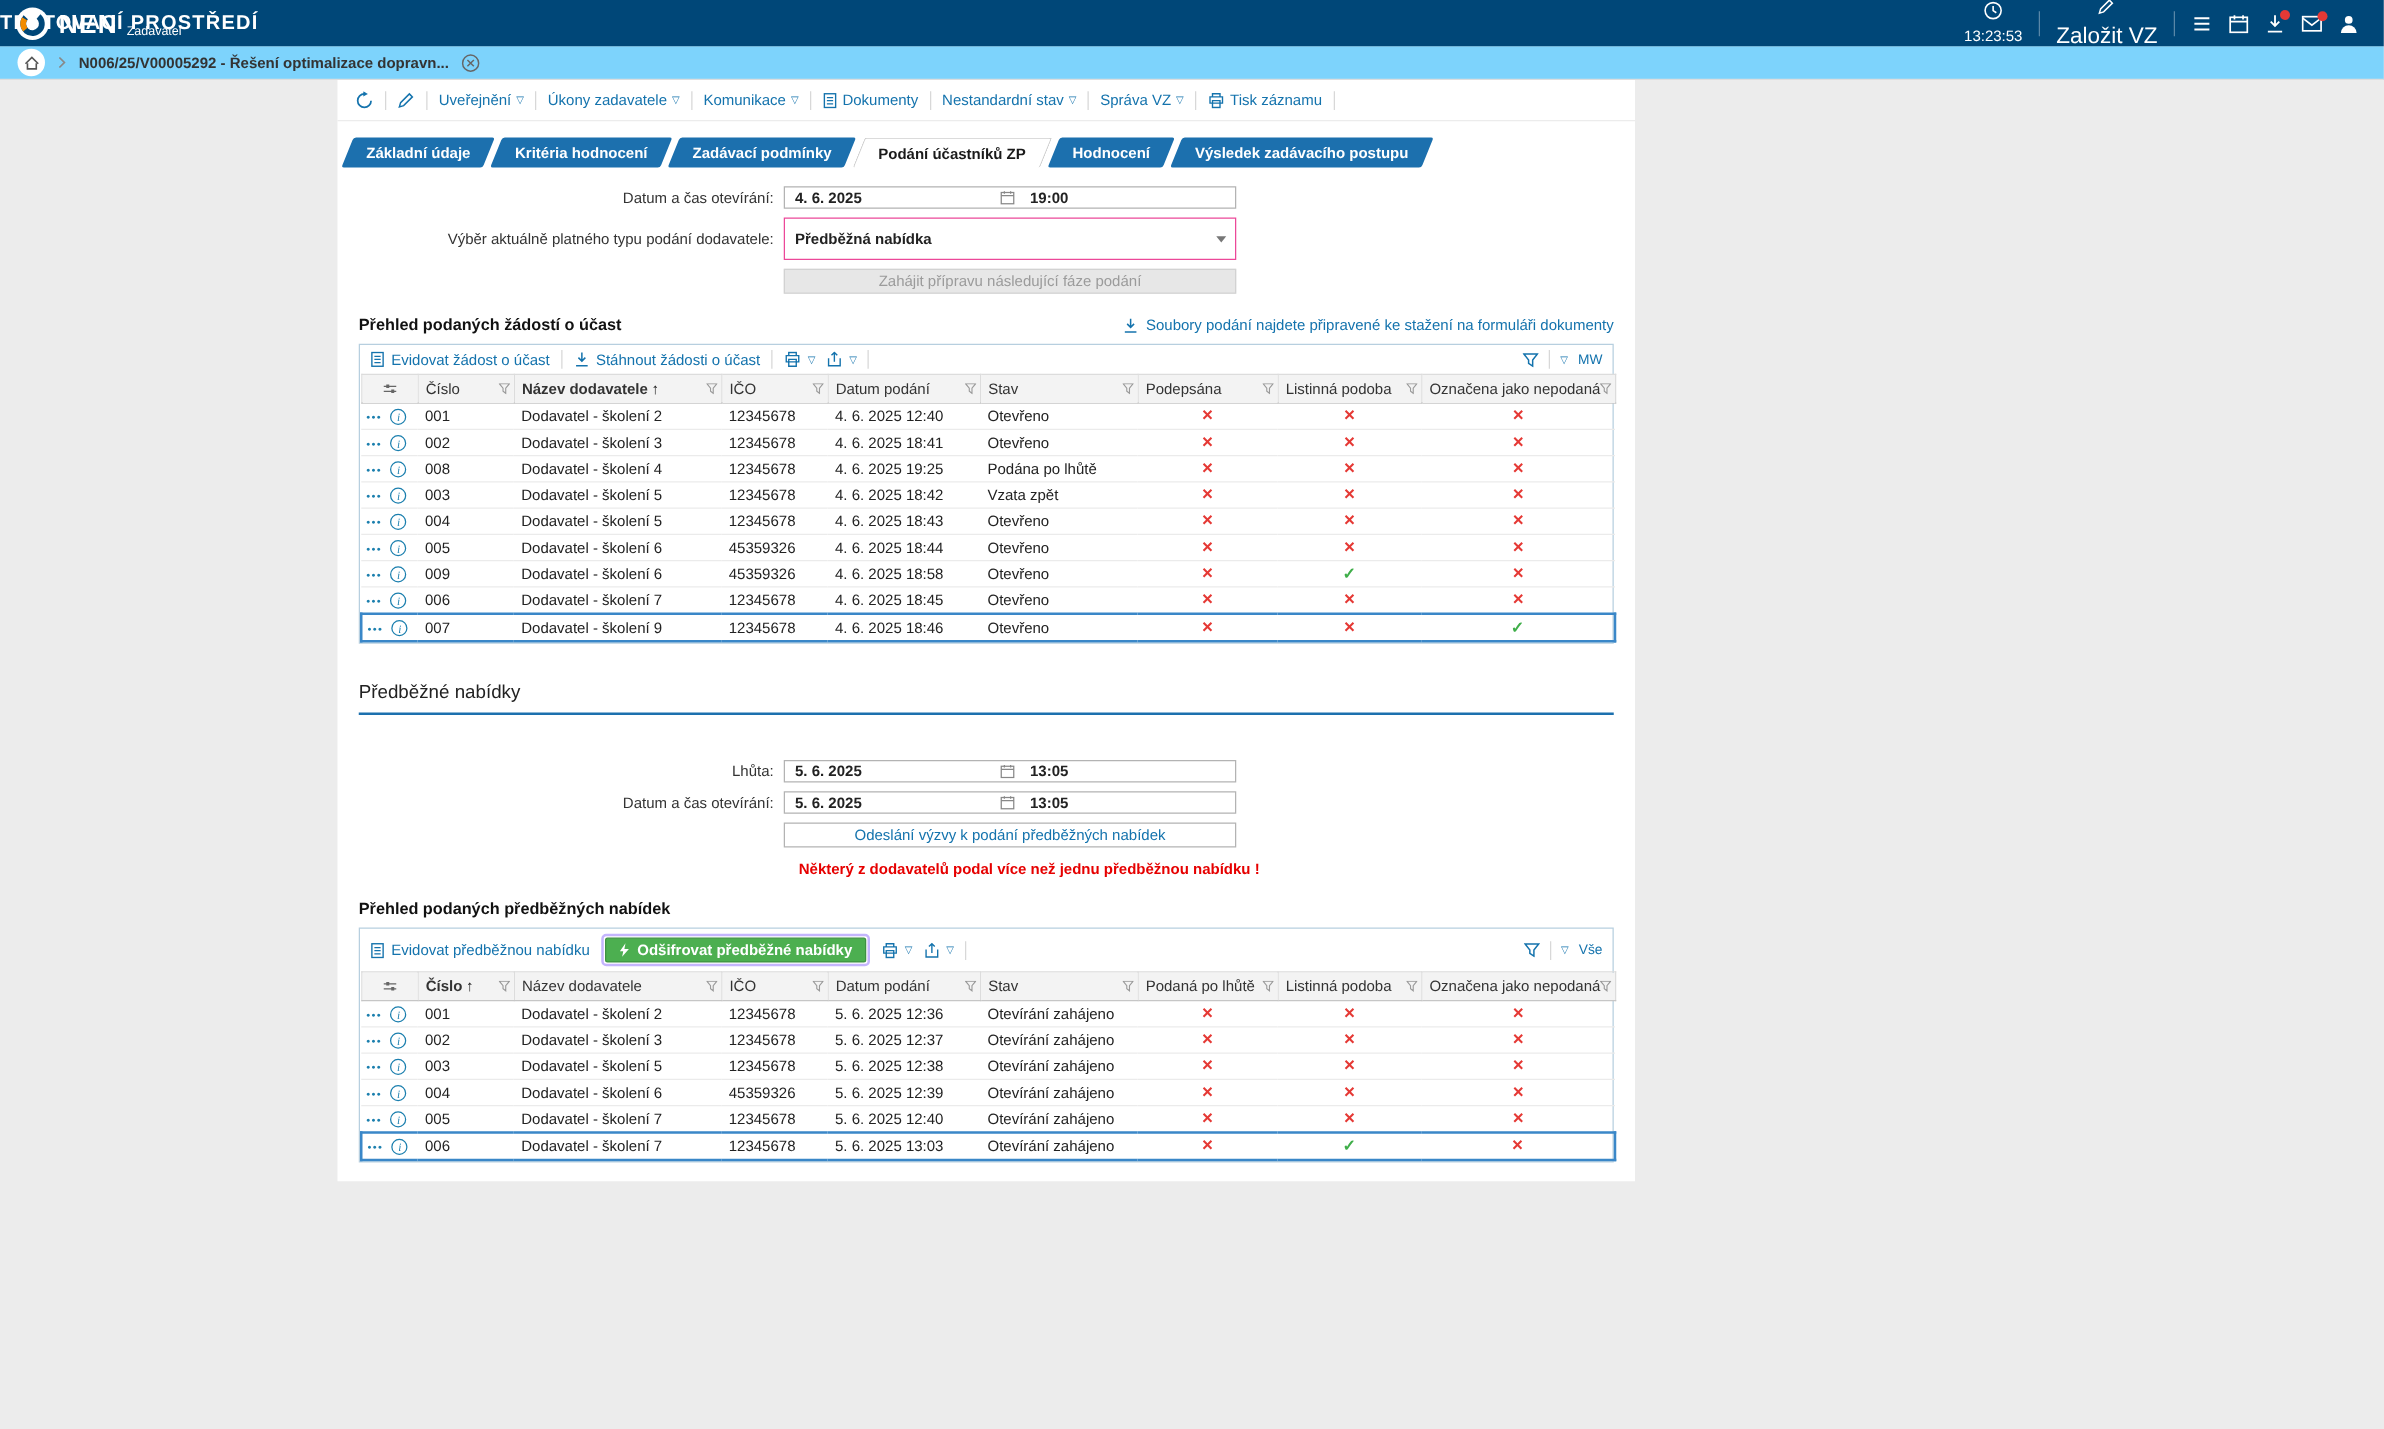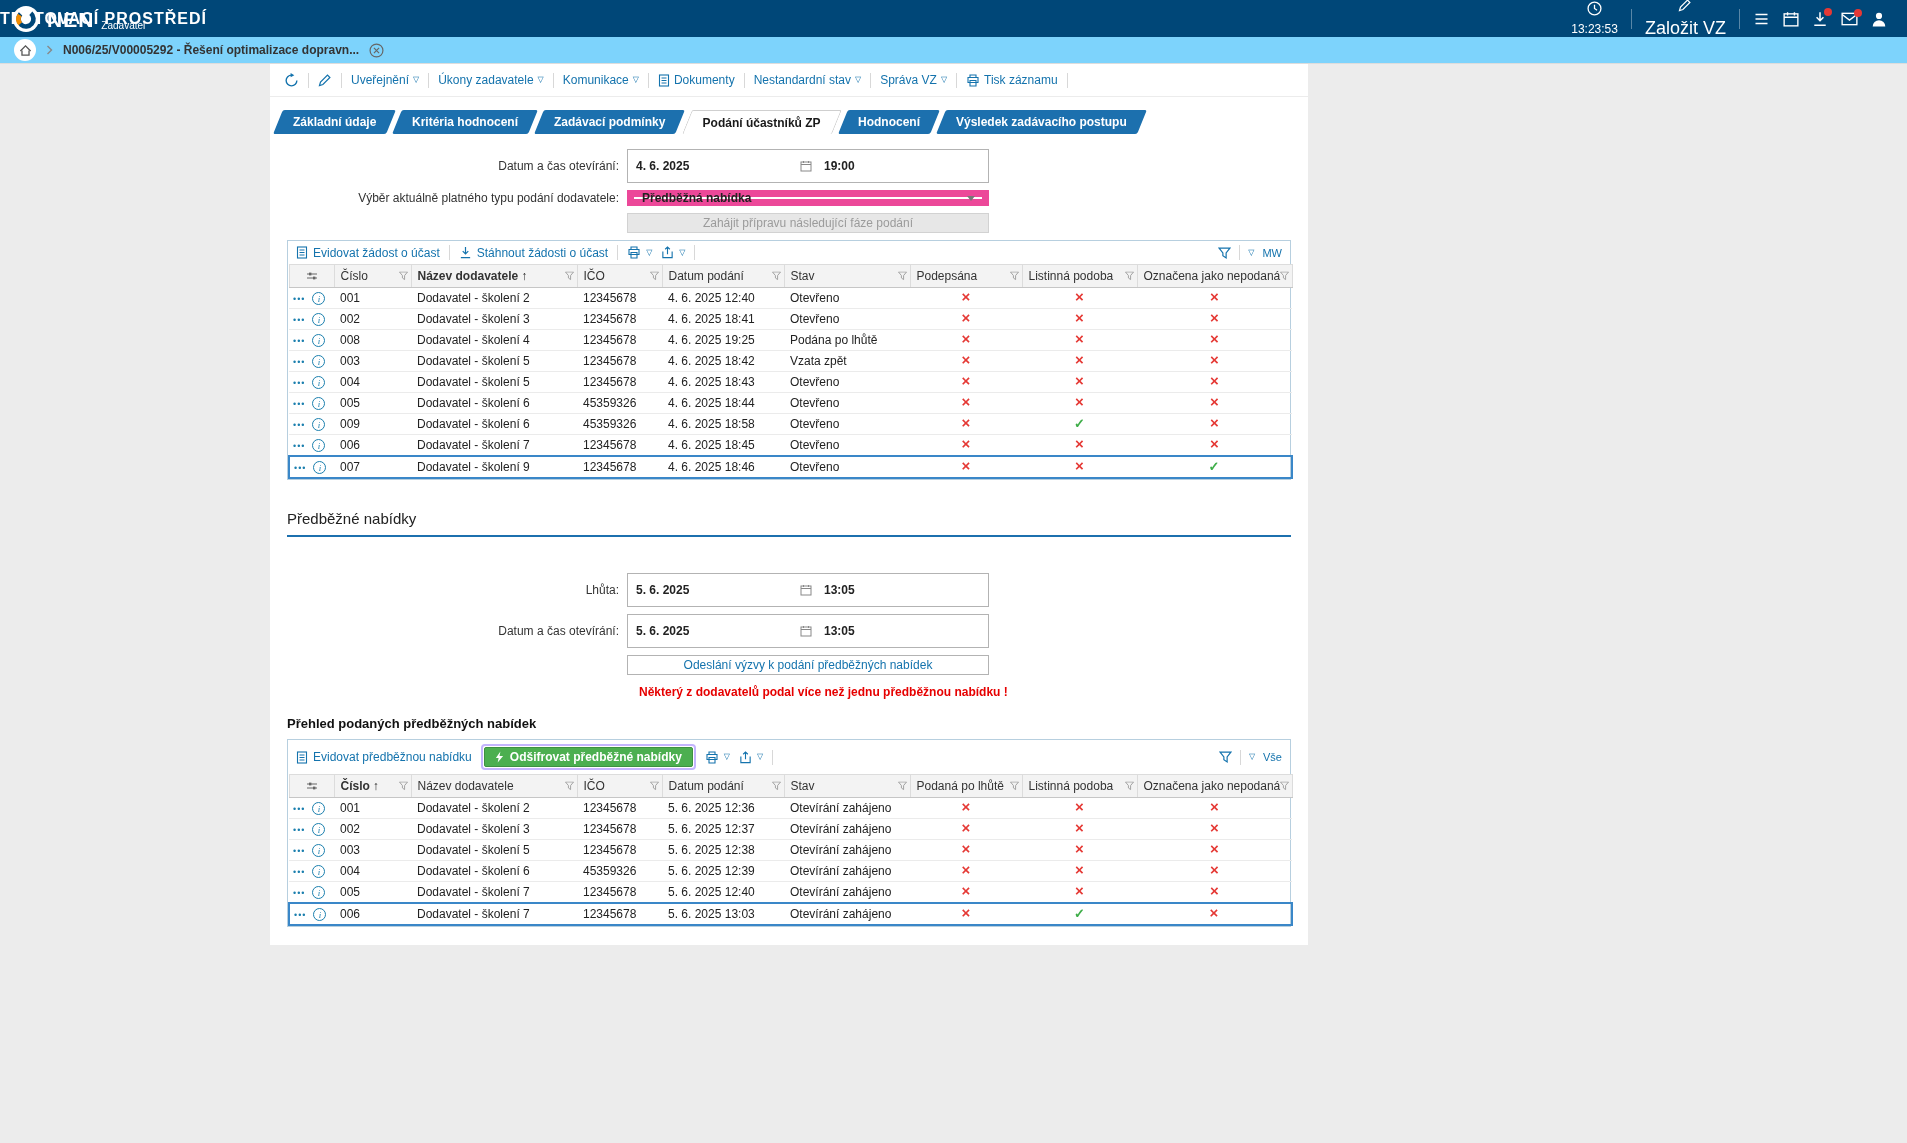--- a/index.html
+++ b/index.html
@@ -45,26 +45,26 @@
   .tab { background:#1c70ae; color:#fff; font-size:12px; font-weight:bold;
     padding:0 15px; line-height:24px; transform:skewX(-22deg); border-radius:2px; cursor:pointer; white-space:nowrap; }
   .tab > span { display:inline-block; transform:skewX(22deg); }
   .tab.active { background:#fff; color:#1a1a1a; border:1px solid #cfcfcf; border-bottom:none; }
 
   .content { padding:8px 17px 0 17px; }
 
   
   .form-row { display:flex; align-items:center; margin:7px 0; font-size:12px; }
   .form-label { width:340px; text-align:right; padding-right:8px; color:#333; }
-  .dt-field { width:362px; height:34px; border:1px solid #b3b3b3; background:#fff;
+  .dt-field { width:362px; height:18px; border:1px solid #b3b3b3; background:#fff;
     display:flex; align-items:center; font-weight:bold; color:#222; }
   .dt-date { flex:1; padding-left:8px; }
   .dt-time { flex:1; padding-left:8px; }
   .cal { display:flex; margin-right:4px; }
-  .select-field { width:362px; height:16px; border:7px solid #ec4899; background:#fff;
+  .select-field { width:362px; height:34px; border:1px solid #ec4899; background:#fff;
     display:flex; align-items:center; justify-content:space-between; padding:0 7px 0 8px;
     font-weight:bold; color:#222; cursor:pointer; }
   .sel-caret { width:0; height:0; border-left:4px solid transparent; border-right:4px solid transparent;
     border-top:5px solid #777; }
   .btn-plain { width:362px; height:20px; font-size:12px; text-align:center; line-height:18px; cursor:pointer; }
   .btn-disabled { background:#e7e7e7; border:1px solid #d2d2d2; color:#9b9b9b; }
   .btn-invite { background:#fff; border:1px solid #b3b3b3; color:#1473ad; }
   .warning { color:#e60000; font-weight:bold; font-size:12px; margin:10px 0 0 352px; }
 
   
@@ -285,20 +285,29 @@
       <div class="select-field">
         <span>Předběžná nabídka</span>
         <span class="sel-caret"></span>
       </div>
     </div>
     <div class="form-row">
       <span class="form-label"></span>
       <div class="btn-plain btn-disabled">Zahájit přípravu následující fáze podání</div>
     </div>
 
+    <div class="sec-row">
+      <span class="sec-title">Přehled podaných žádostí o účast</span>
+      <span class="files-link">
+        <svg width="13" height="13" viewBox="0 0 14 14">
+            <path d="M7 1v7M4 5.5L7 8.5l3-3M2 12.5h10" fill="none" stroke="#1473ad" stroke-width="1.3"></path>
+          </svg>
+        <span>Soubory podání najdete připravené ke stažení na formuláři dokumenty</span>
+      </span>
+    </div>
 
     <div class="tbl-wrap">
       <div class="tbl-toolbar">
         <span class="tt-link">
           <svg width="12" height="13" viewBox="0 0 11 13">
               <rect x="1" y="1" width="9" height="11" fill="none" stroke="#1473ad" stroke-width="1.1"></rect>
               <path d="M3 4h5M3 6.5h5M3 9h5" stroke="#1473ad" stroke-width="1"></path>
             </svg>
           <span>Evidovat žádost o účast</span>
         </span>

